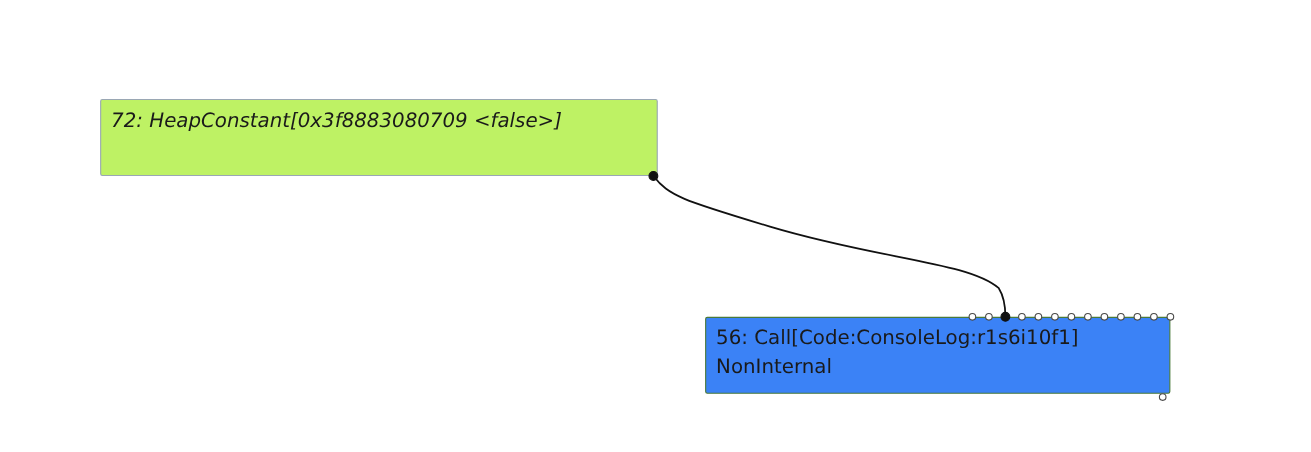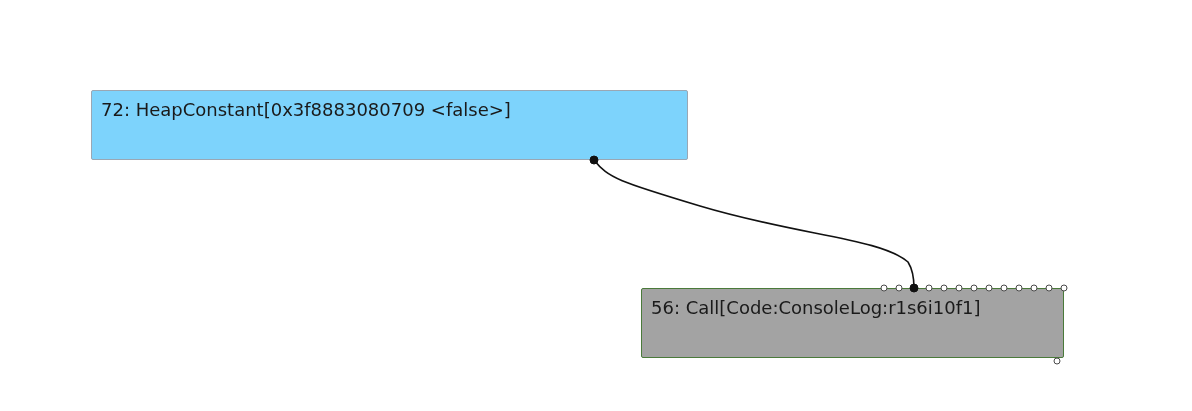--- a/index.html
+++ b/index.html
@@ -104,27 +104,28 @@
 </style>
 </head>
 <body style="background: rgb(255, 255, 255);">
 
 <div id="graph-canvas">
 
   <svg class="edge-layer" viewBox="0 0 1192 411" width="1192" height="411">
     <path id="edge-72-56" fill="none" stroke="#111111" stroke-width="1.6" stroke-linecap="round" d="M 594 160 C 608 178, 620 182, 700 206 C 800 236, 880 238, 908 262 C 913 270, 914 280, 914 288"></path>
   </svg>
 
-  <div class="ir-node node-constant" id="node-72" style="left: 91px; top: 90px; width: 597px; height: 70px; background: #7dd3fc; border-color: rgb(154, 167, 180);">
+  <div class="ir-node node-constant" id="node-72" style="left: 91px; top: 90px; width: 507px; height: 70px; background: #bef264; border-color: rgb(154, 167, 180); font-style: italic;">
     <span class="node-line">72: HeapConstant[0x3f8883080709 &lt;false&gt;]</span>
   </div>
   <div class="out-port filled" id="node-72-out-0" style="left: 594px; top: 160px;"></div>
 
-  <div class="ir-node node-call" id="node-56" style="left: 641px; top: 288px; width: 423px; height: 70px; background: #a3a3a3; border-color: rgb(74, 122, 58);">
+  <div class="ir-node node-call" id="node-56" style="left: 641px; top: 288px; width: 423px; height: 70px; background: #3b82f6; border-color: rgb(74, 122, 58);">
     <span class="node-line">56: Call[Code:ConsoleLog:r1s6i10f1]</span>
+    <span class="node-line">NonInternal</span>
   </div>
   <div class="port-row" id="node-56-ports">
       <div class="port" style="left: 884px; top: 288px;"></div>
       <div class="port" style="left: 899px; top: 288px;"></div>
       <div class="port filled" style="left: 914px; top: 288px;"></div>
       <div class="port" style="left: 929px; top: 288px;"></div>
       <div class="port" style="left: 944px; top: 288px;"></div>
       <div class="port" style="left: 959px; top: 288px;"></div>
       <div class="port" style="left: 974px; top: 288px;"></div>
       <div class="port" style="left: 989px; top: 288px;"></div>

